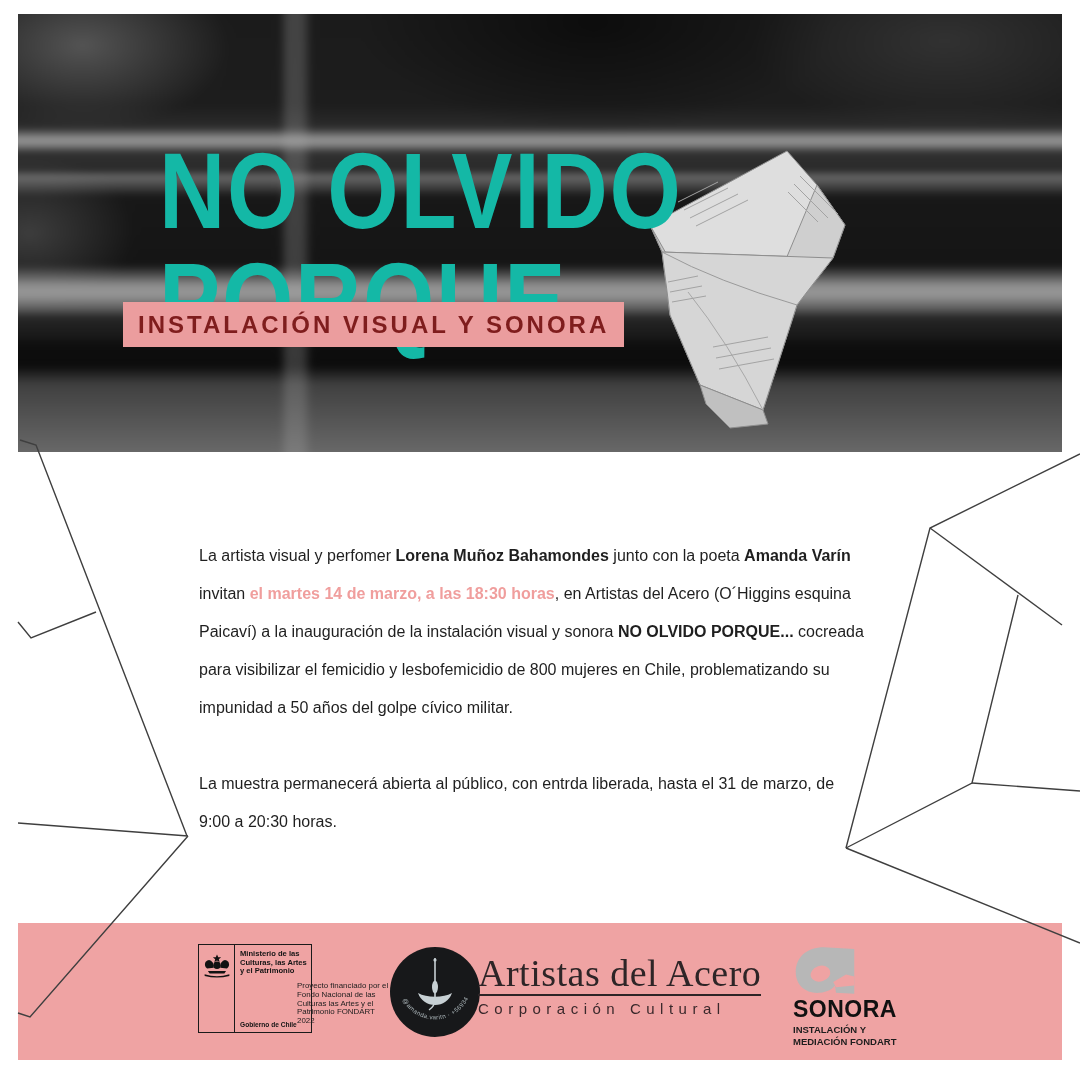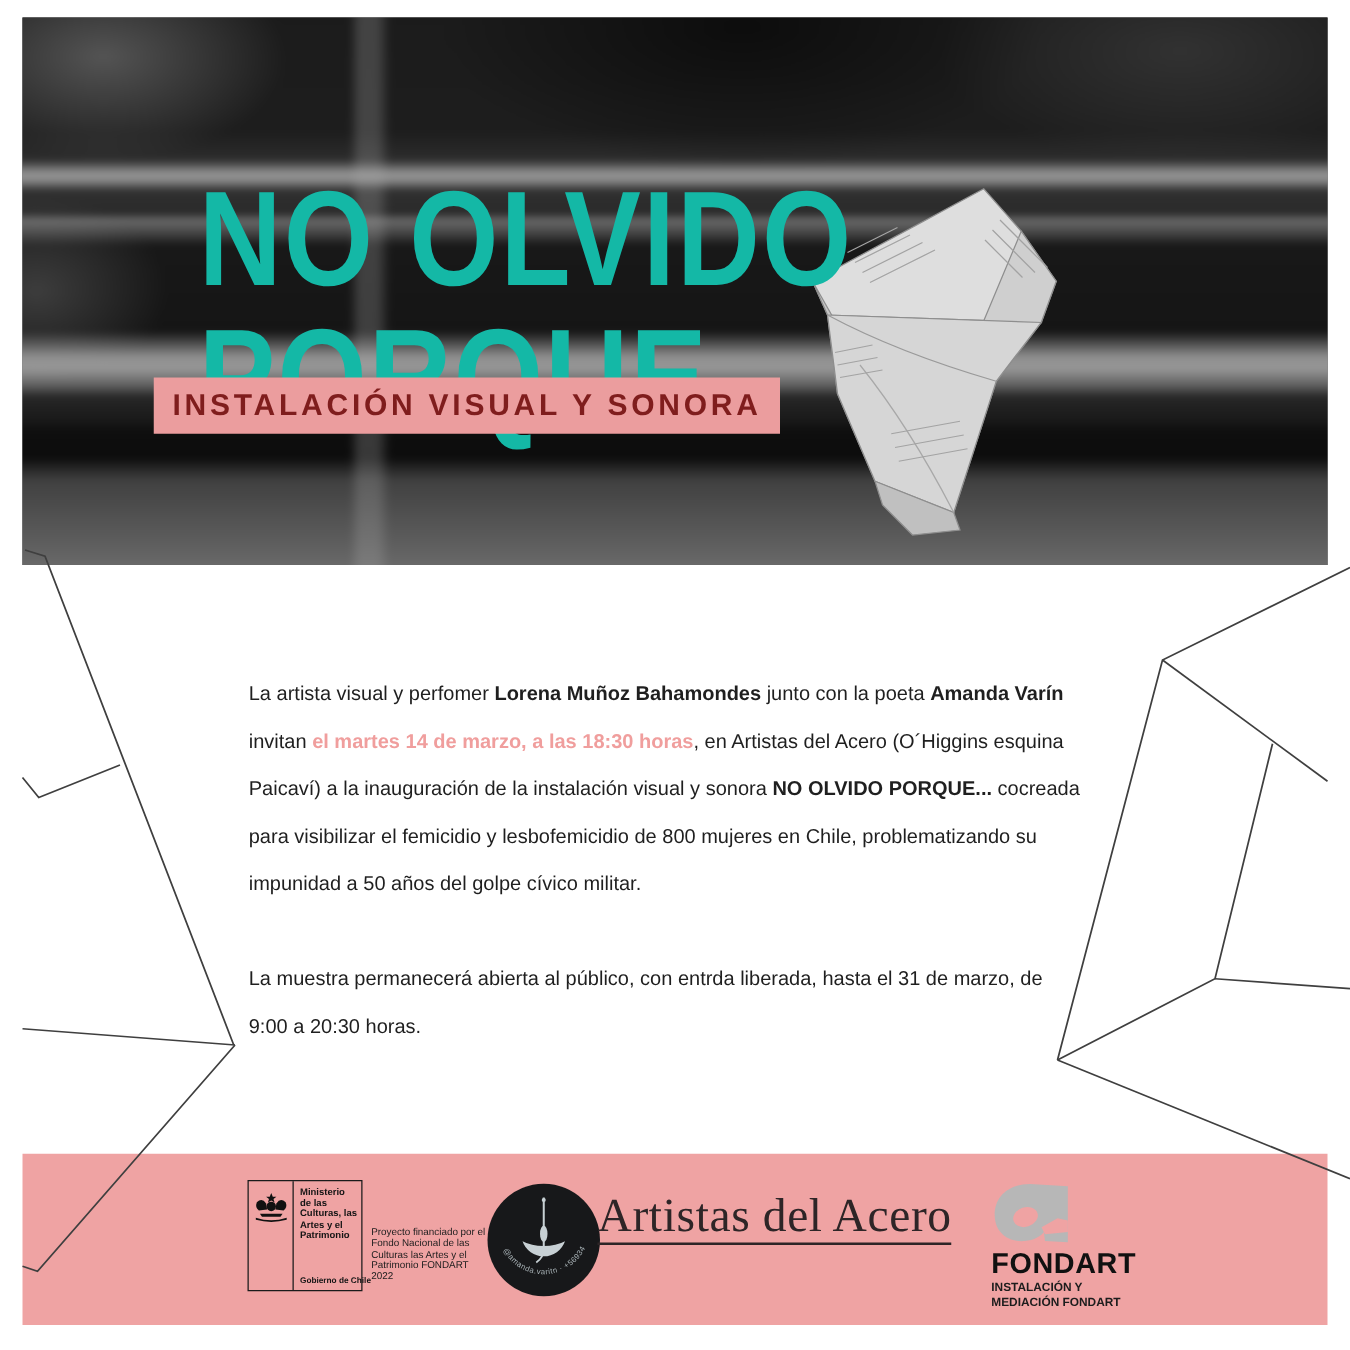--- a/index.html
+++ b/index.html
@@ -41,21 +41,21 @@
   .copy{position:absolute;left:199px;top:496px;width:668px;z-index:2;
     font-size:16px;line-height:38px;color:#1f1f1f;margin-top:41px;}
   .copy p{margin:0;}
   .copy p + p{margin-top:38px;}
   .b{font-weight:700;}
   .pink{color:#f09e9d;}
 
   
   .footer{position:absolute;left:18px;top:923px;width:1044px;height:137px;background:#efa3a3;z-index:1;}
 
-  .min-box{position:absolute;left:180px;top:21px;width:92px;height:89px;border:1.5px solid #1a1a1a;
+  .min-box{position:absolute;left:180px;top:21px;width:114px;height:89px;border:1.5px solid #1a1a1a;
     display:flex;box-sizing:border-box;}
   .min-left{width:36px;border-right:1.5px solid #1a1a1a;display:flex;justify-content:center;padding-top:9px;box-sizing:border-box;}
   .min-right{flex:1;position:relative;padding:5px 3px 3px 5px;box-sizing:border-box;}
   .min-name{font-size:7.6px;line-height:8.6px;font-weight:700;color:#141414;}
   .min-gov{position:absolute;left:5px;bottom:4px;font-size:6.6px;font-weight:700;color:#141414;white-space:nowrap;}
   .fondart{position:absolute;left:279px;top:59px;width:96px;font-size:7.9px;line-height:8.8px;color:#1d1d1d;}
 
   .circle-logo{position:absolute;left:372px;top:24px;width:90px;height:90px;border-radius:50%;background:#17181a;overflow:hidden;}
 
   .ada{position:absolute;left:460px;top:30px;color:#2e2527;}
@@ -148,29 +148,30 @@
         <path d="M45,52 q0,7 -6,11" stroke="#c7d0d4" stroke-width="1.4" fill="none"></path>
         <path id="arcpath" d="M11,50 A37,37 0 0 0 79,50" fill="none"></path>
         <text font-size="6.2" fill="#aab4b8" letter-spacing="0.4" font-family="Liberation Sans, sans-serif">
           <textPath href="#arcpath" startOffset="4%">@amanda.varitn   ·   +56934591263</textPath>
         </text>
       </svg>
     </div>
 
     <div class="ada">
       <div class="ada-name">Artistas del Acero</div>
+      <div class="ada-sub">Corporación Cultural</div>
     </div>
 
     <div class="arteria">
       <svg width="64" height="50" viewBox="0 0 70 54">
         <path d="M34,2 C15,2 3,13 3,29 c0,15 11,24 26,23 c9,-1 14,-4 17,-8 l1,8 l20,1 l0,-49 z" fill="#b7b7b7"></path>
         <ellipse cx="30" cy="31" rx="11" ry="8.5" fill="#efa3a3" transform="rotate(-18 30 31)"></ellipse>
         <path d="M44,40 l14,-8 l9,2 l0,10 l-20,2 z" fill="#efa3a3"></path>
       </svg>
-      <div class="arteria-name">FONDART</div>
+      <div class="arteria-name">SONORA</div>
       <div class="arteria-tag">
         <span>INSTALACIÓN Y</span><br>
         <span>MEDIACIÓN FONDART</span>
       </div>
     </div>
 
   </div>
 </div>
 
 </body></html>

